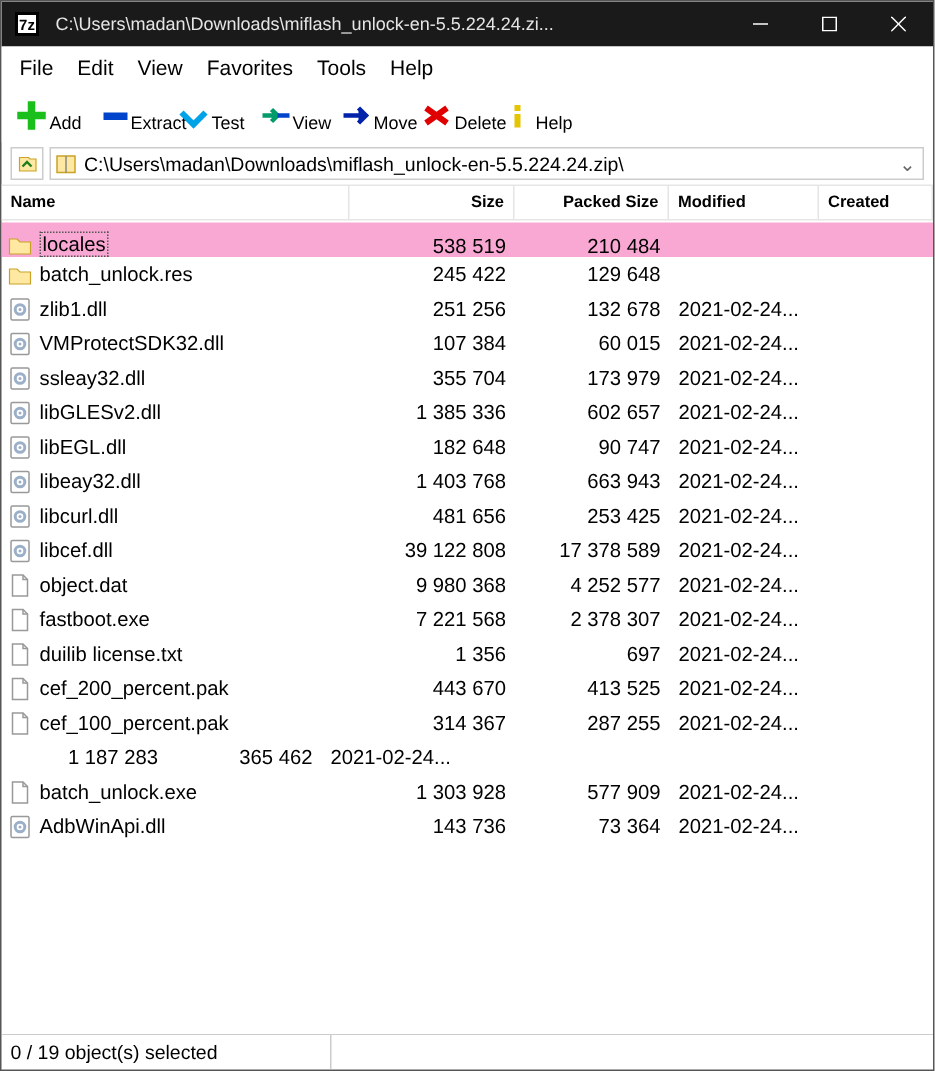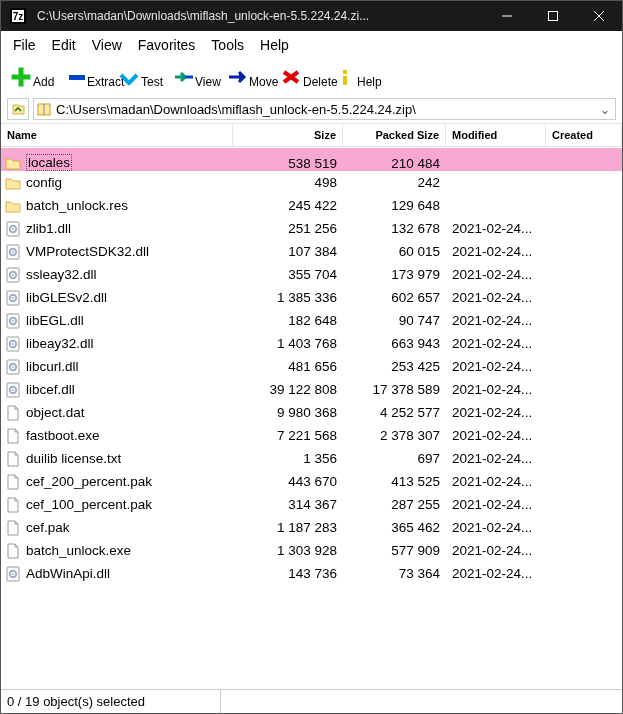--- a/index.html
+++ b/index.html
@@ -197,34 +197,20 @@
       <div class="c-mod"></div>
       <div class="c-created"></div>
     </div>
     <div class="row">
       <div class="c-name">
         <span class="fi">
           <svg width="16" height="16">
             <path d="M1 4 L1 14 L15 14 L15 6 L8 6 L6 4 Z" fill="#ffe9a2" stroke="#c9a227" stroke-width="0.8"></path>
           </svg>
         </span>
-        <span class="fname">config</span>
-      </div>
-      <div class="c-size">498</div>
-      <div class="c-psize">242</div>
-      <div class="c-mod"></div>
-      <div class="c-created"></div>
-    </div>
-    <div class="row">
-      <div class="c-name">
-        <span class="fi">
-          <svg width="16" height="16">
-            <path d="M1 4 L1 14 L15 14 L15 6 L8 6 L6 4 Z" fill="#ffe9a2" stroke="#c9a227" stroke-width="0.8"></path>
-          </svg>
-        </span>
         <span class="fname">batch_unlock.res</span>
       </div>
       <div class="c-size">245 422</div>
       <div class="c-psize">129 648</div>
       <div class="c-mod"></div>
       <div class="c-created"></div>
     </div>
     <div class="row">
       <div class="c-name">
         <span class="fi">
@@ -422,29 +408,20 @@
           </svg>
         </span>
         <span class="fname">cef_100_percent.pak</span>
       </div>
       <div class="c-size">314 367</div>
       <div class="c-psize">287 255</div>
       <div class="c-mod">2021-02-24...</div>
       <div class="c-created"></div>
     </div>
     <div class="row">
-      <div class="c-name">
-        <span class="fi">
-          <svg width="16" height="16">
-            <path d="M3 1 L10 1 L13 4 L13 15 L3 15 Z" fill="#fff" stroke="#999"></path>
-            <path d="M10 1 L10 4 L13 4" fill="none" stroke="#999"></path>
-          </svg>
-        </span>
-        <span class="fname">cef.pak</span>
-      </div>
       <div class="c-size">1 187 283</div>
       <div class="c-psize">365 462</div>
       <div class="c-mod">2021-02-24...</div>
       <div class="c-created"></div>
     </div>
     <div class="row">
       <div class="c-name">
         <span class="fi">
           <svg width="16" height="16">
             <path d="M3 1 L10 1 L13 4 L13 15 L3 15 Z" fill="#fff" stroke="#999"></path>

